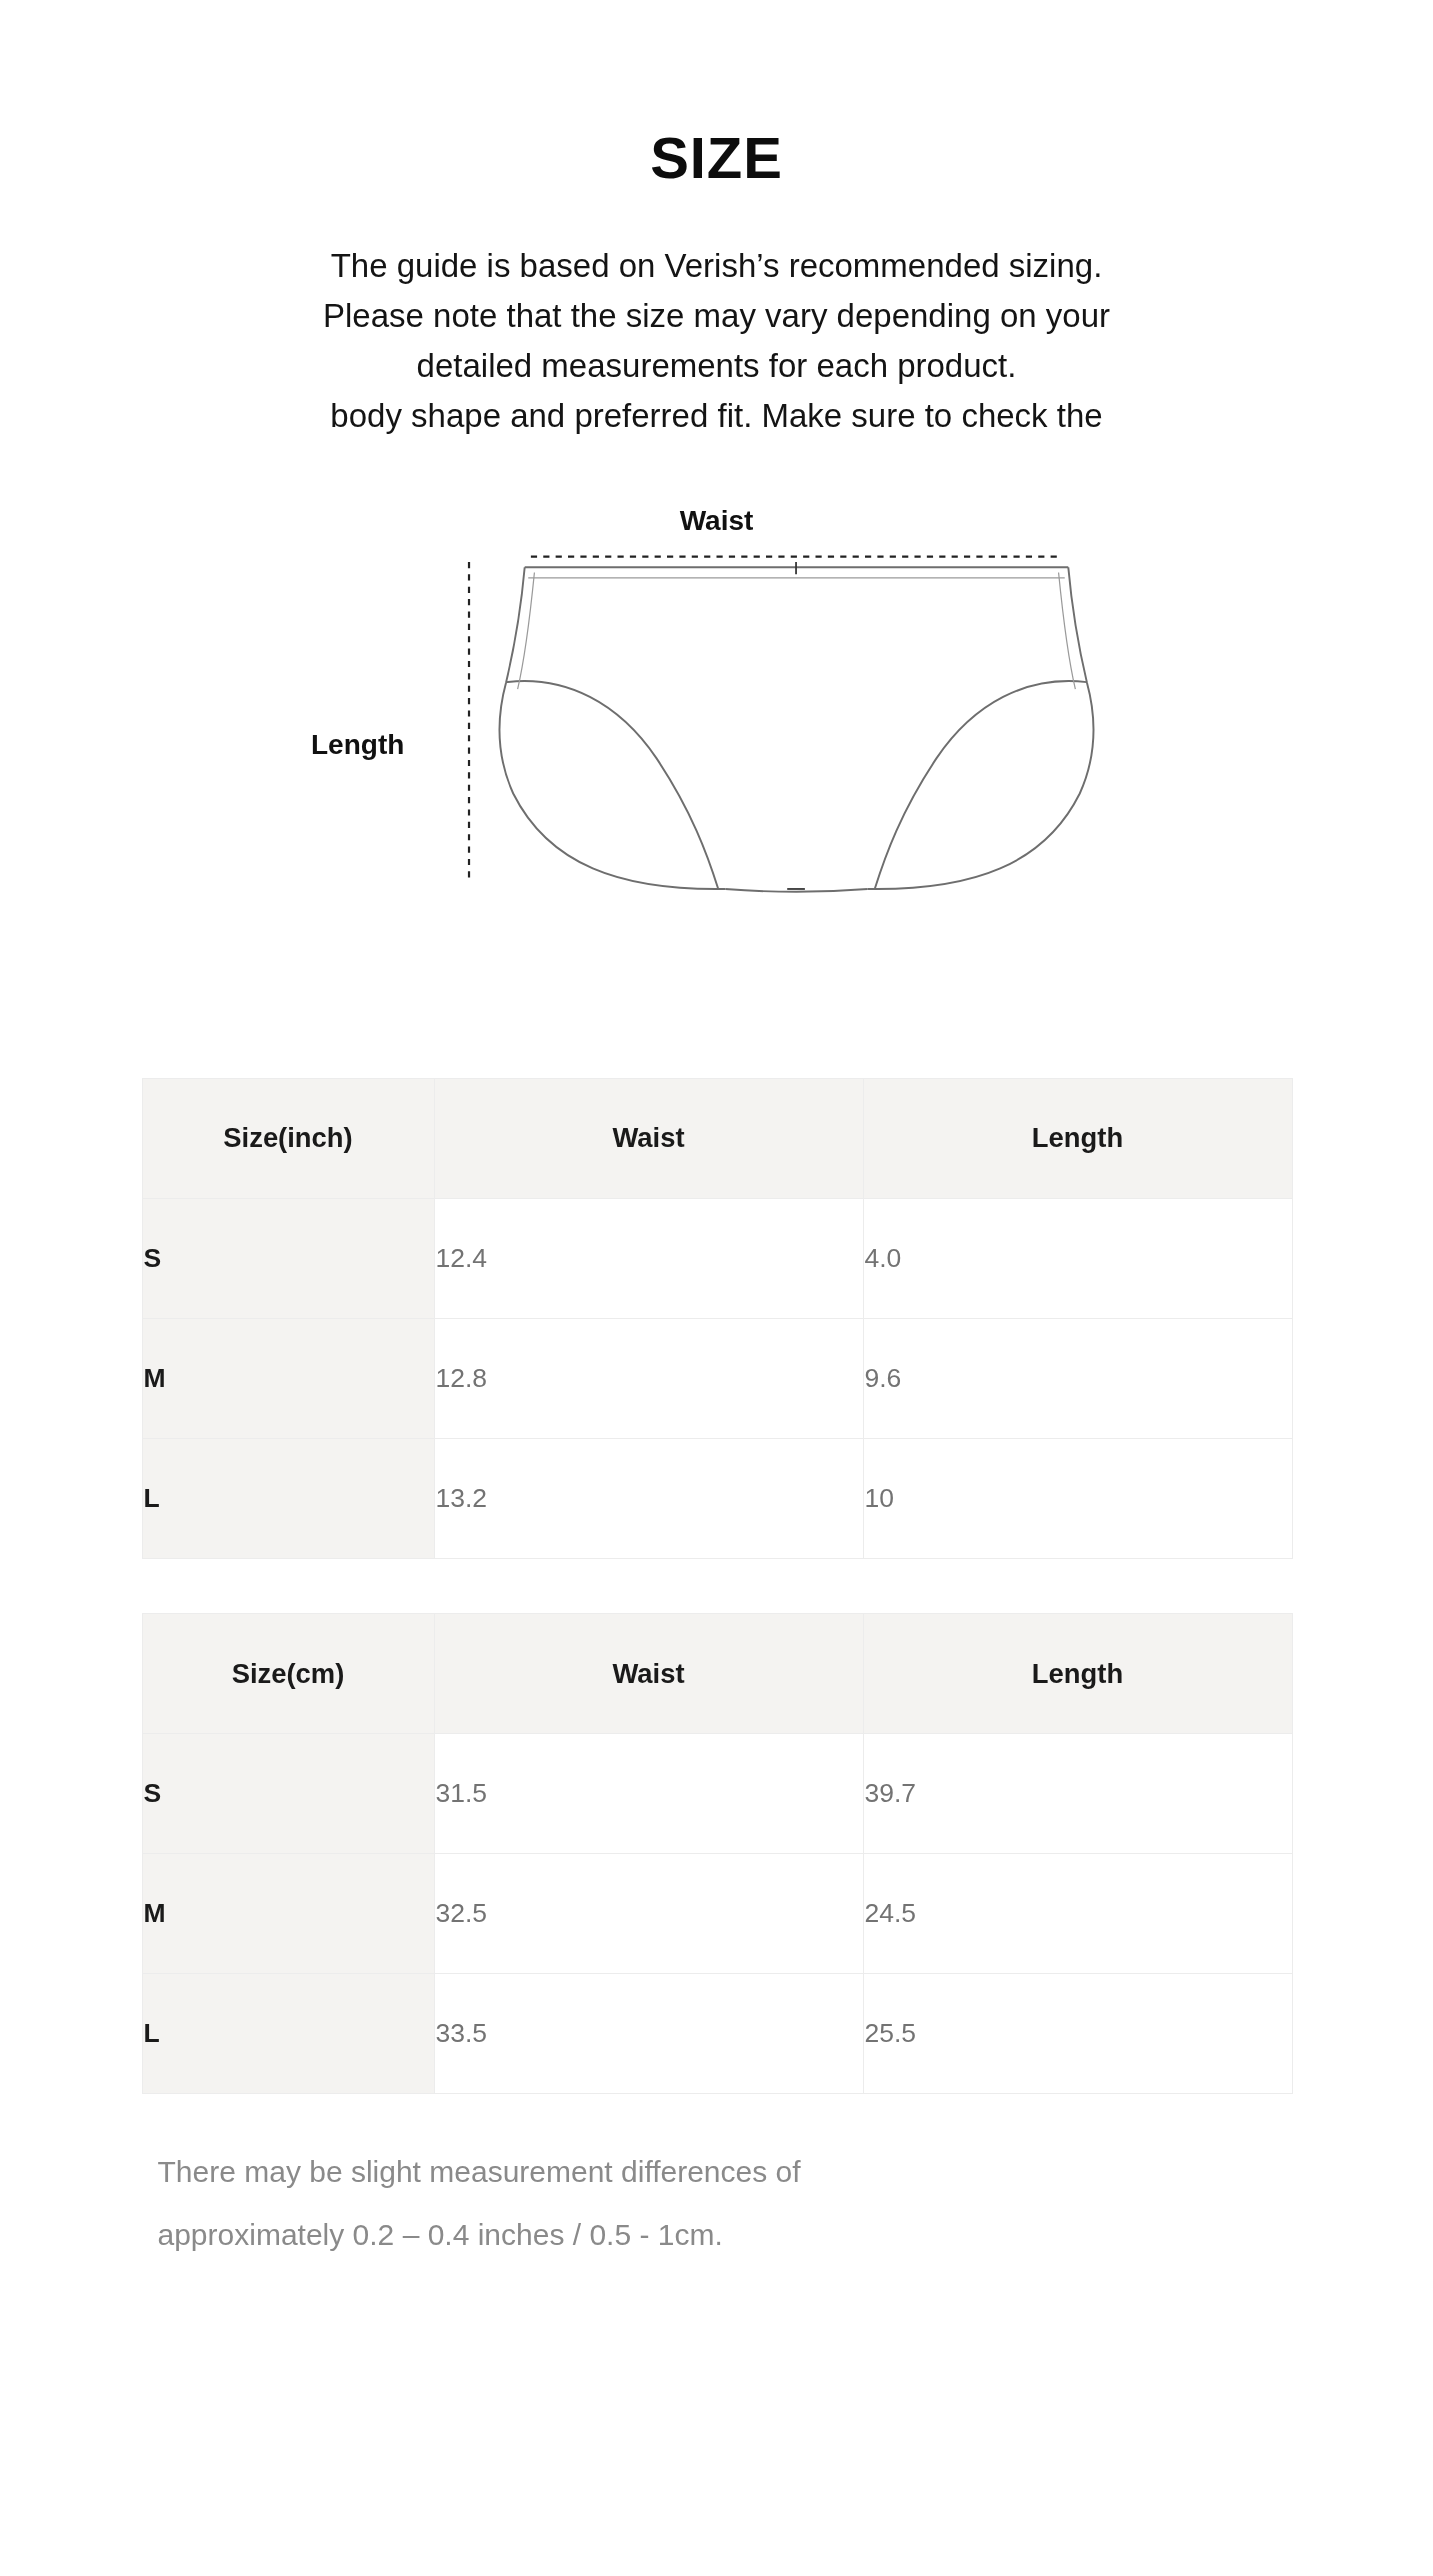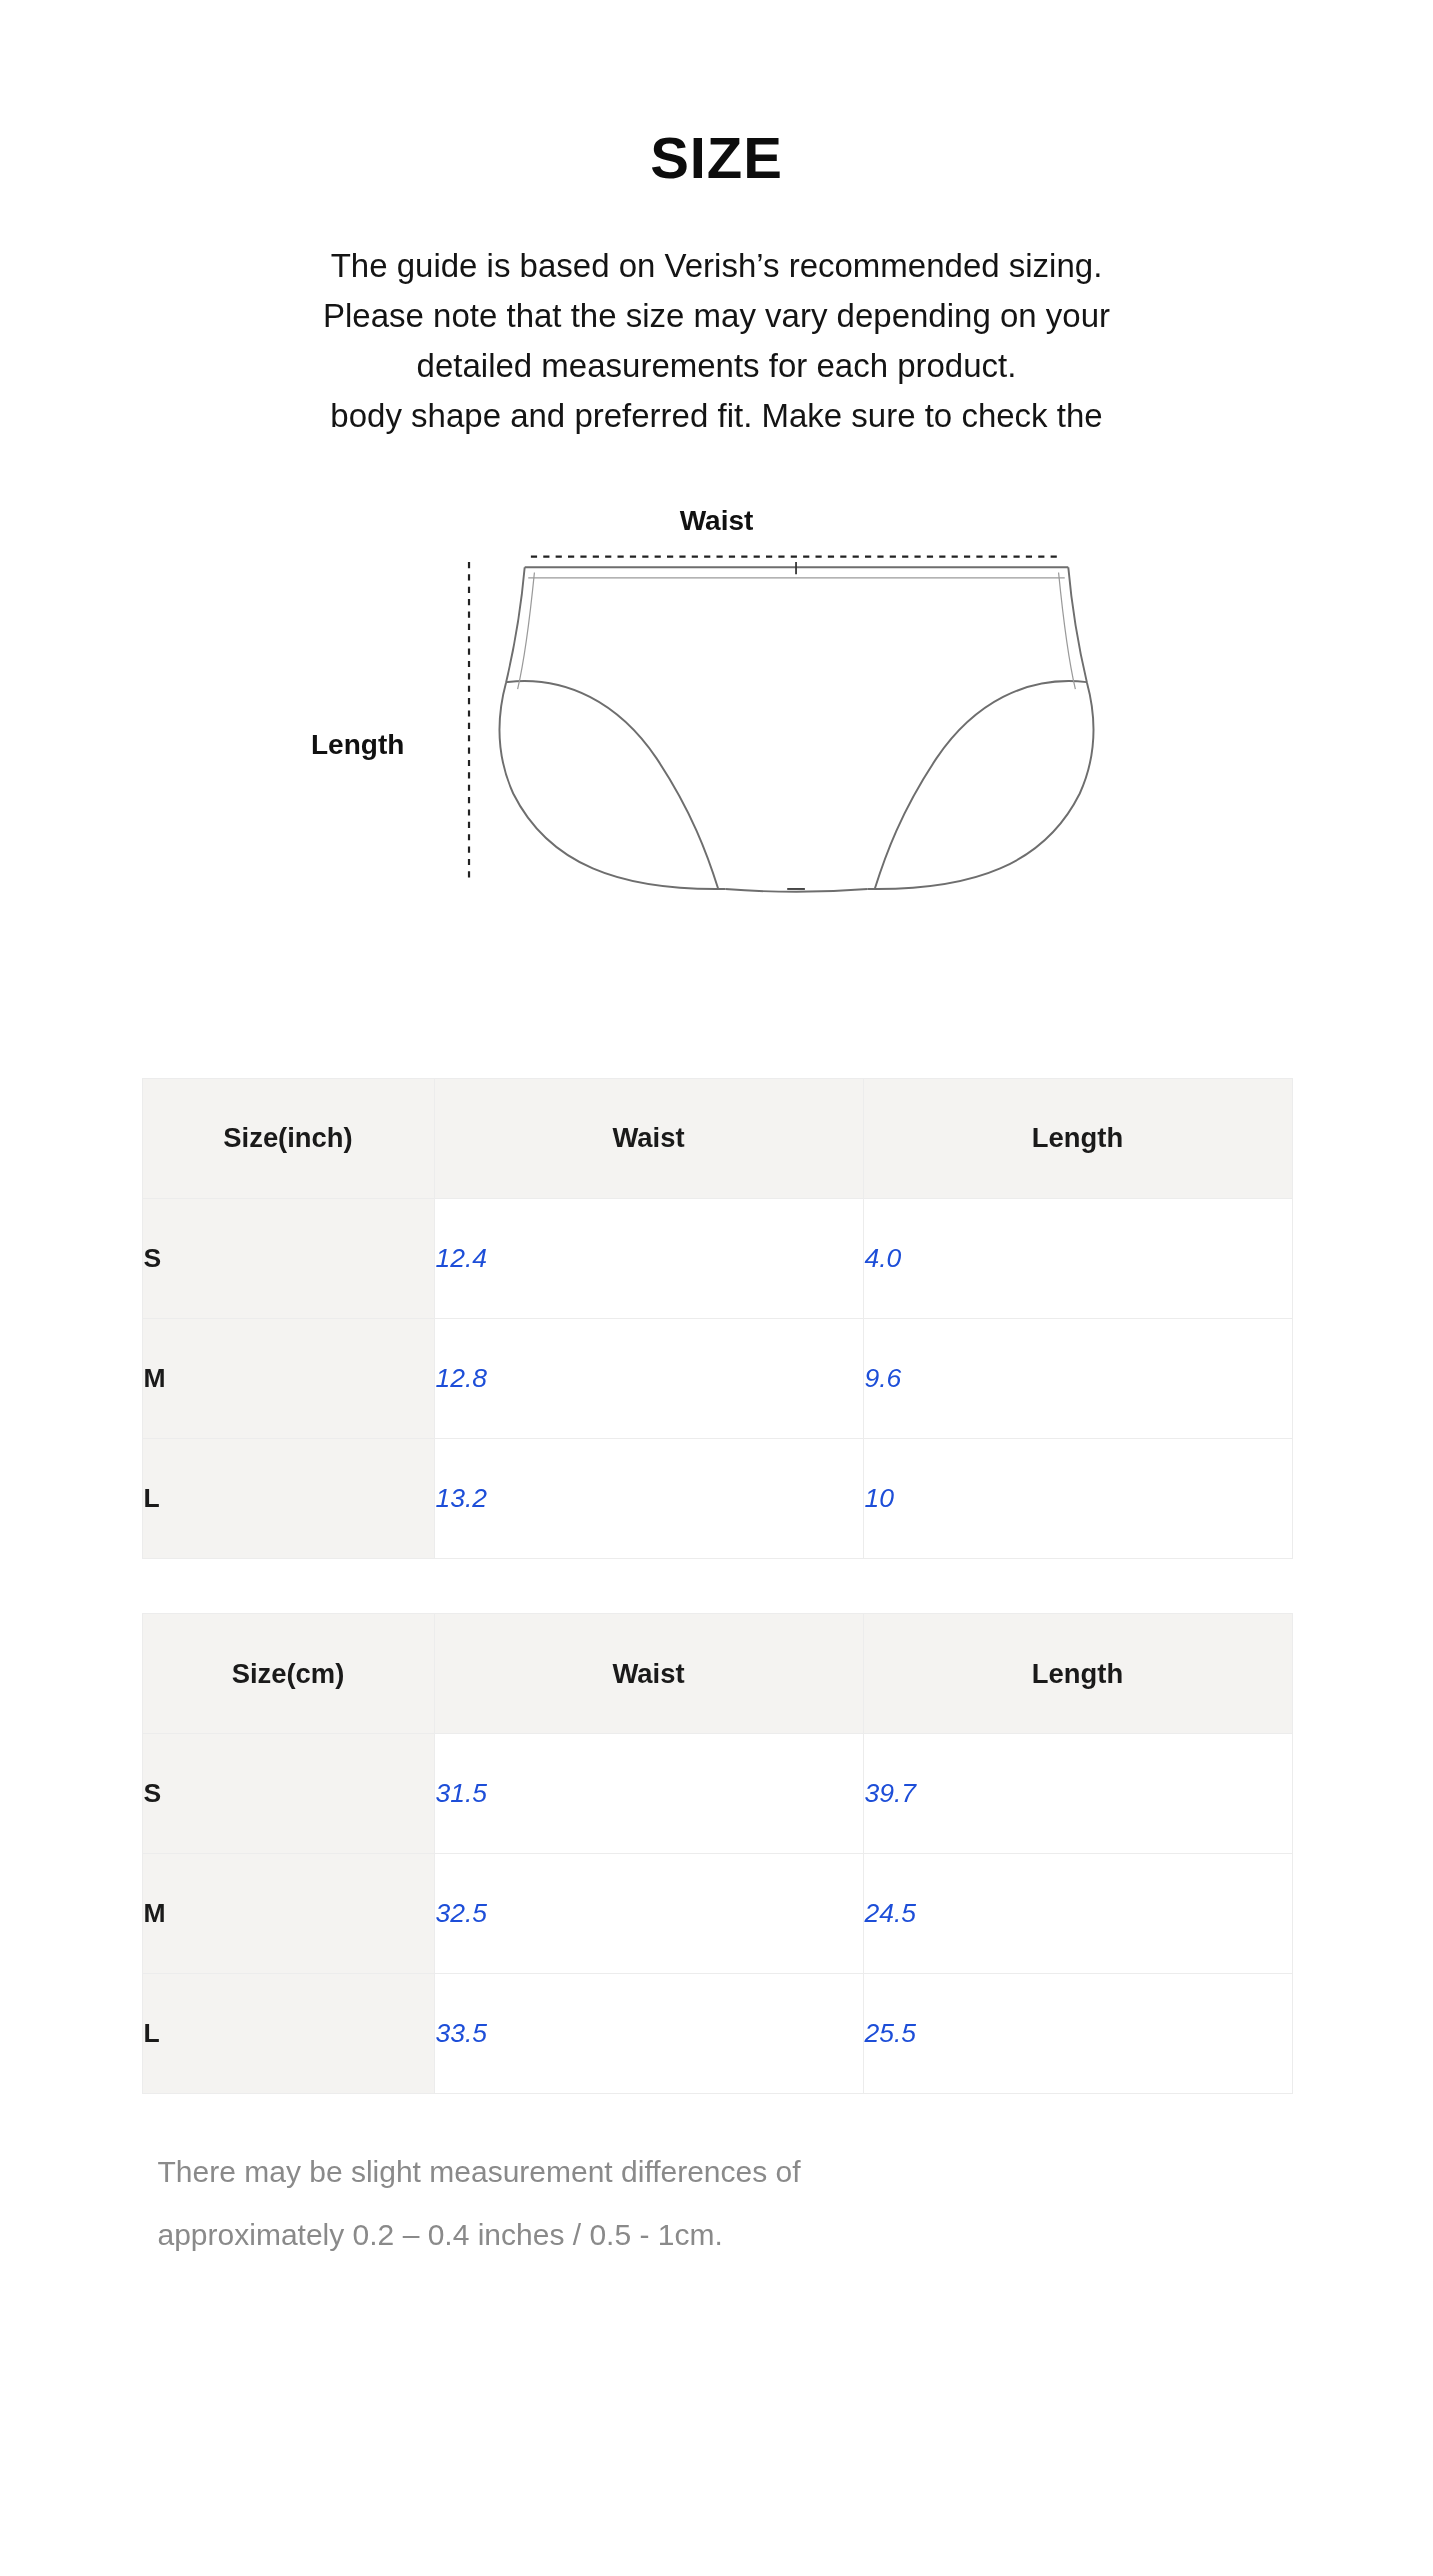--- a/index.html
+++ b/index.html
@@ -113,23 +113,22 @@
     color: #1a1a1a;
     font-size: 27.4px;
   }
   table.size-table tbody td.sizecell {
     background: #f4f3f1;
     font-weight: 600;
     color: #1a1a1a;
   }
   table.size-table tbody td.val {
     background: #ffffff;
-    color: #1d4ed8;
+    color: #737373;
     font-weight: 400;
-    font-style: italic;
   }
 
   .table-gap { height: 17.7px; }
 
   .footnote {
     width: 1150px;
     margin: 55px auto 0 auto;
     font-size: 30px;
     line-height: 1.55;
     color: #8a8a8a;

